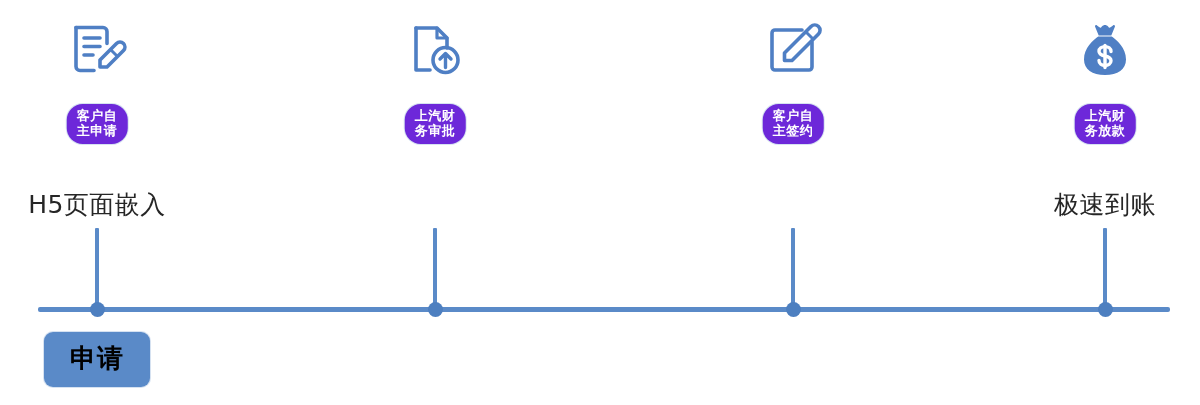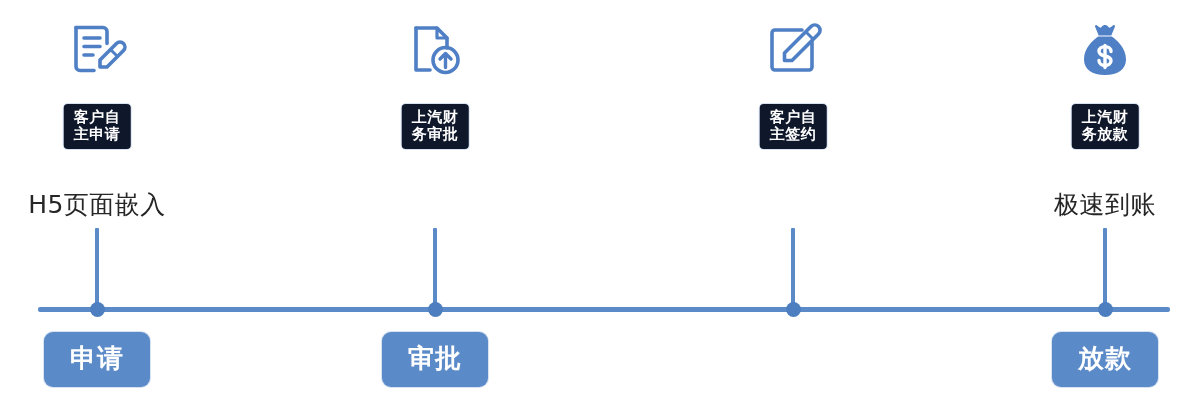--- a/index.html
+++ b/index.html
@@ -68,26 +68,26 @@
     align-items: center;
     justify-content: center;
   }
   .icon-wrap svg { display: block; }
 
   .role-badge {
     position: absolute;
     top: 104px;
     left: 50%;
     transform: translateX(-50%);
-    background: #0f172a;
+    background: #6d28d9;
     color: #ffffff;
-    border-radius: 4px;
+    border-radius: 16px;
     padding: 5px 10px 6px 10px;
     line-height: 1.12;
-    font-size: 15px;
+    font-size: 13px;
     font-weight: 700;
     letter-spacing: 0.5px;
     white-space: pre;
     box-shadow: 0 0 0 1px rgba(90,138,200,0.25);
   }
 
   .step-caption {
     position: absolute;
     top: 188px;
     left: 0;
@@ -98,21 +98,21 @@
     letter-spacing: 0.5px;
     white-space: nowrap;
   }
 
   .stage-badge {
     position: absolute;
     top: 332px;
     left: 50%;
     transform: translateX(-50%);
     background: #5a8ac8;
-    color: #ffffff;
+    color: #000000;
     border-radius: 9px;
     padding: 9px 26px 11px 26px;
     font-size: 26px;
     font-weight: 700;
     letter-spacing: 1px;
     white-space: nowrap;
     box-shadow: 0 0 0 1px rgba(90,138,200,0.25);
   }
 </style>
 </head>
@@ -145,21 +145,20 @@
       <svg width="62" height="62" viewBox="0 0 62 62" fill="none">
         <path d="M12 9h21l10 10v10" stroke="#4f7fc4" stroke-width="3.6" stroke-linejoin="round" stroke-linecap="round"></path>
         <path d="M12 9v42h14" stroke="#4f7fc4" stroke-width="3.6" stroke-linejoin="round" stroke-linecap="round"></path>
         <path d="M33 9v10h10" stroke="#4f7fc4" stroke-width="3.2" stroke-linejoin="round" stroke-linecap="round"></path>
         <circle cx="41.5" cy="41" r="12.5" stroke="#4f7fc4" stroke-width="3.6"></circle>
         <path d="M41.5 48.5V34.5M41.5 34.5l-5.5 5.5M41.5 34.5l5.5 5.5" stroke="#4f7fc4" stroke-width="3.4" stroke-linecap="round" stroke-linejoin="round"></path>
       </svg>
     </div>
     <div class="role-badge">上汽财
 务审批</div>
-    <div class="stage-badge">审批</div>
   </div>
   <div class="connector" style="left:433px;"></div>
   <div class="axis-dot" style="left:428px;"></div>
 
   <div class="step" style="left:678px;">
     <div class="icon-wrap">
       <svg width="62" height="62" viewBox="0 0 62 62" fill="none">
         <path d="M40 11H13a3 3 0 0 0-3 3v34a3 3 0 0 0 3 3h34a3 3 0 0 0 3-3V23" stroke="#4f7fc4" stroke-width="3.6" stroke-linecap="round" stroke-linejoin="round"></path>
         <path d="M49 7.5 22.5 34v7.5H30L56.5 15a5.3 5.3 0 0 0-7.5-7.5Z" stroke="#4f7fc4" stroke-width="3.6" stroke-linejoin="round"></path>
         <path d="M44 13 51 20" stroke="#4f7fc4" stroke-width="3"></path>
@@ -176,18 +175,17 @@
       <svg width="60" height="62" viewBox="0 0 60 62" fill="none">
         <path d="M22 6.5c2.5 2.2 4 2.2 4 2.2s1.6-2.7 4-2.7 4 2.7 4 2.7 1.5 0 4-2.2c1.1-1 2.4.1 1.9 1.3l-3.6 8.6h-12.6L20.1 7.8c-.5-1.2.8-2.3 1.9-1.3Z" fill="#4f7fc4"></path>
         <path d="M23.2 17.5h13.6c5 3.4 14.2 11.4 14.2 22.9 0 9.6-8.2 15.6-21 15.6S9 50 9 40.4c0-11.5 9.2-19.5 14.2-22.9Z" fill="#4f7fc4"></path>
         <path d="M30 26.5v22" stroke="#ffffff" stroke-width="3.4" stroke-linecap="round"></path>
         <path d="M36 32.5c0-3.2-2.7-4.9-6-4.9s-6 1.8-6 4.6c0 2.9 2.7 4 6 4.8 3.3.8 6 1.9 6 4.8 0 2.8-2.7 4.6-6 4.6s-6-1.7-6-4.9" stroke="#ffffff" stroke-width="3.4" stroke-linecap="round" stroke-linejoin="round" fill="none"></path>
       </svg>
     </div>
     <div class="role-badge">上汽财
 务放款</div>
     <div class="step-caption">极速到账</div>
-    <div class="stage-badge">放款</div>
   </div>
   <div class="connector" style="left:1103px;"></div>
   <div class="axis-dot" style="left:1098px;"></div>
 
 </div>
 
 </body></html>

